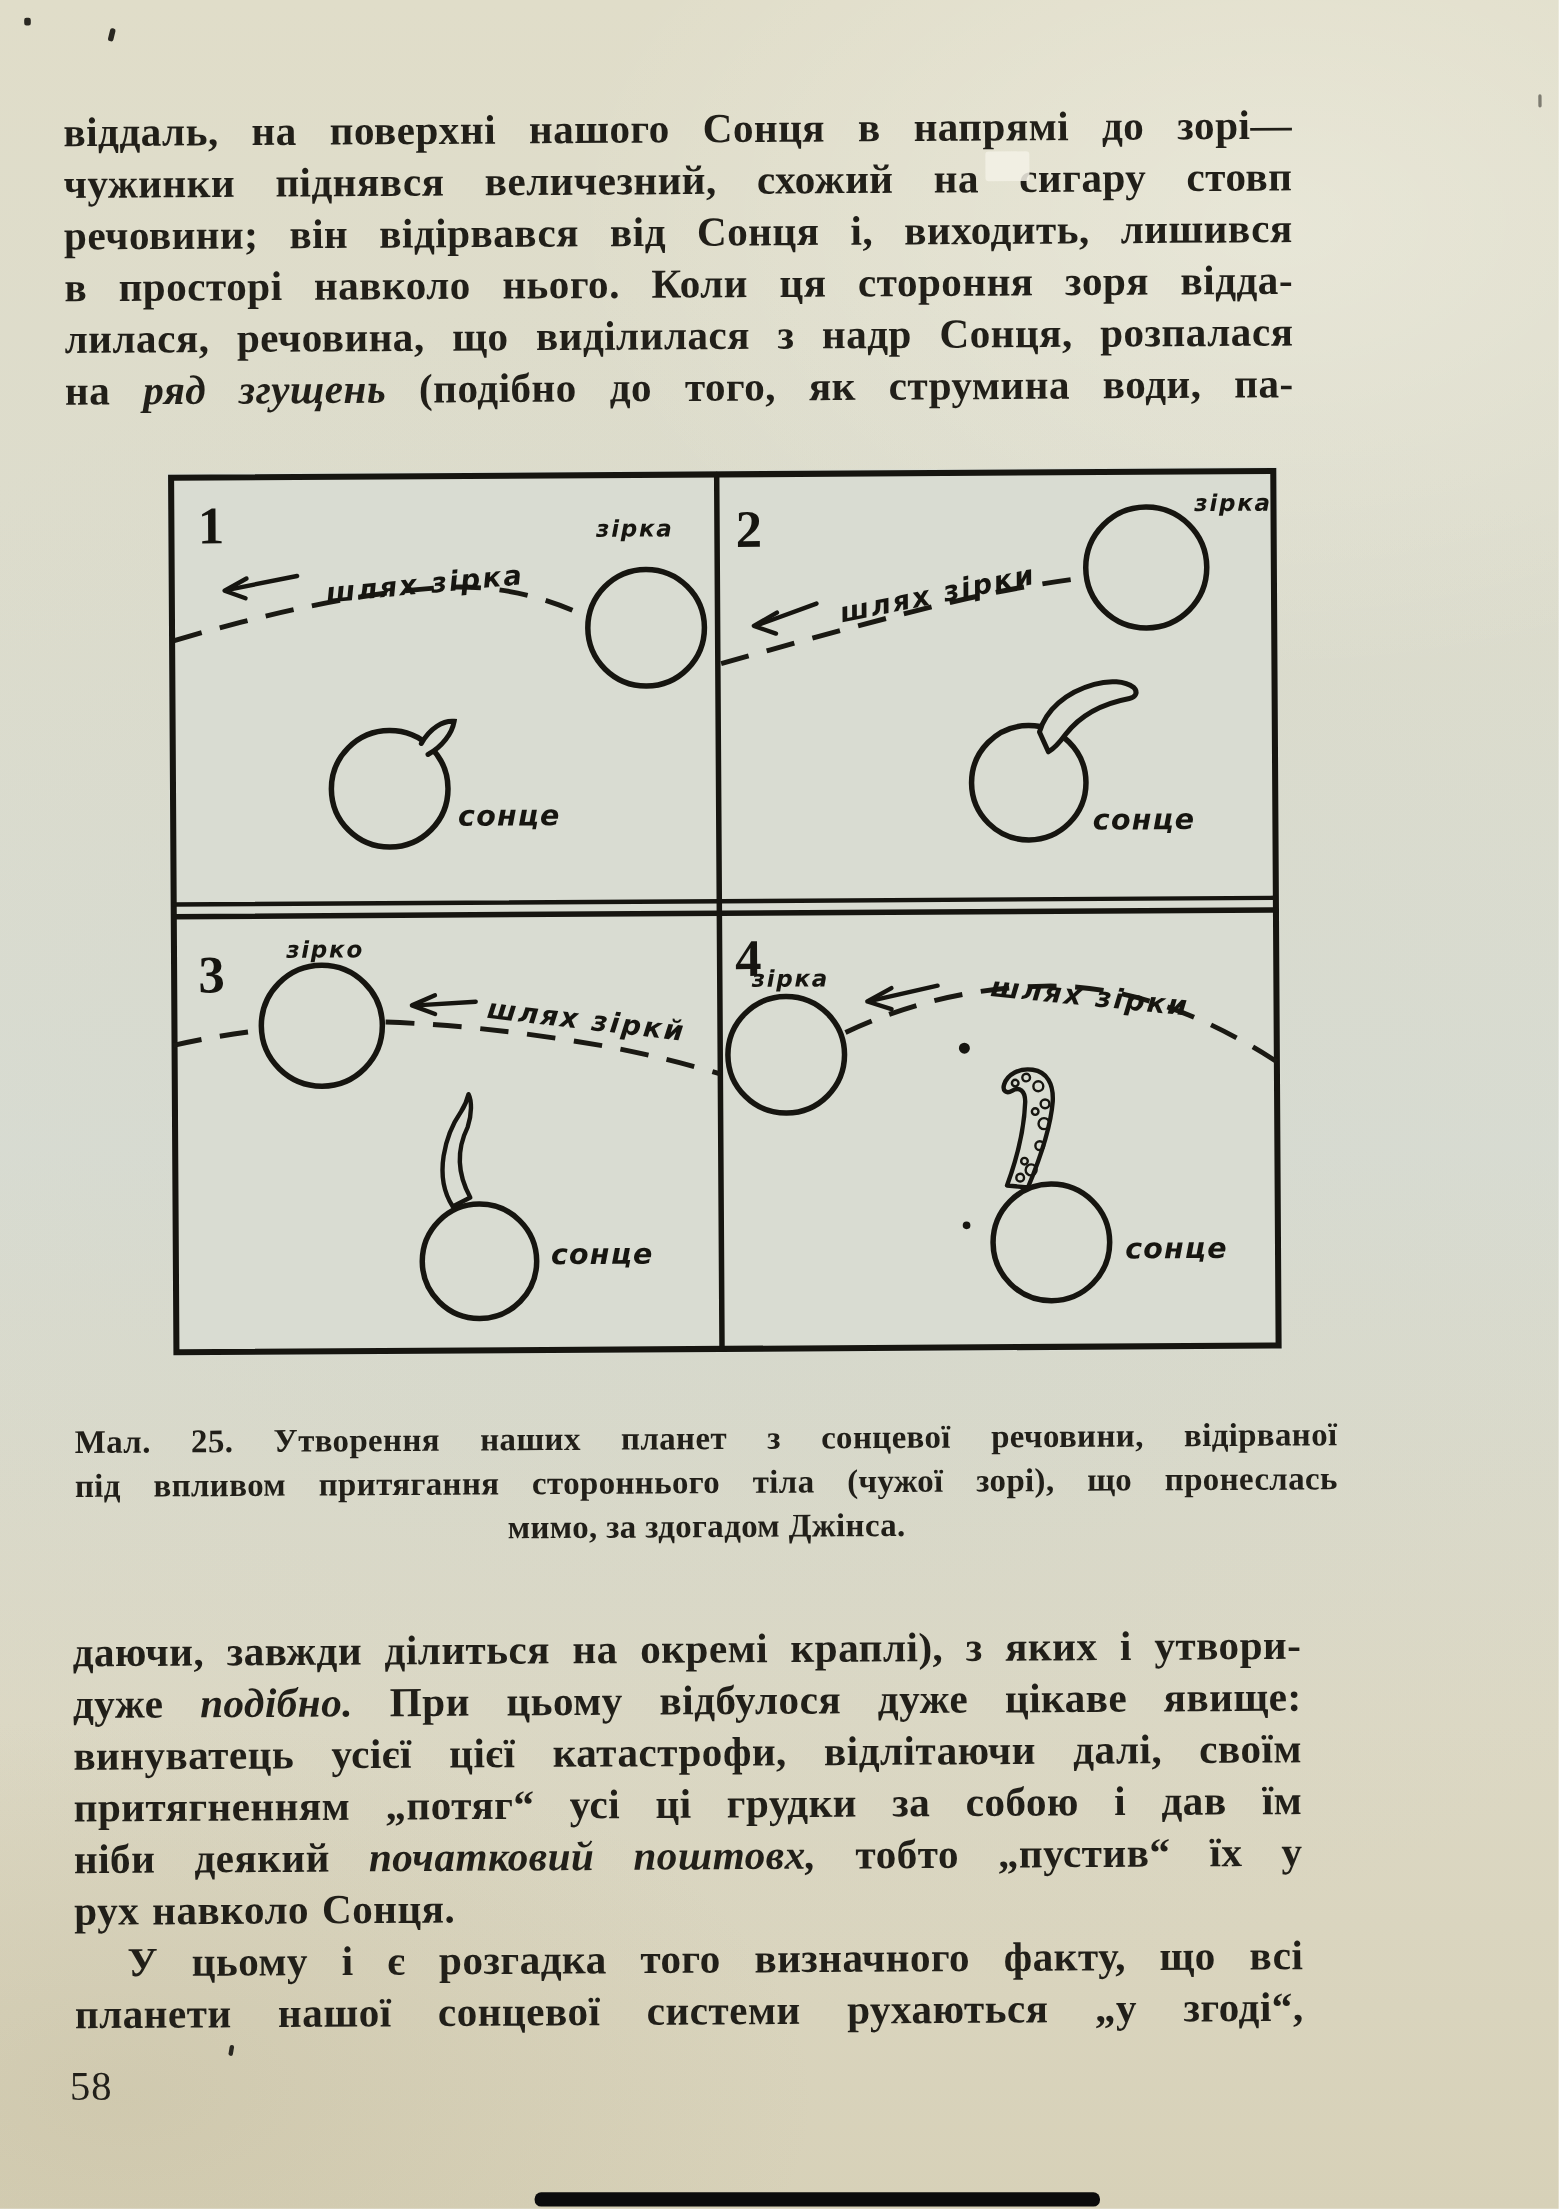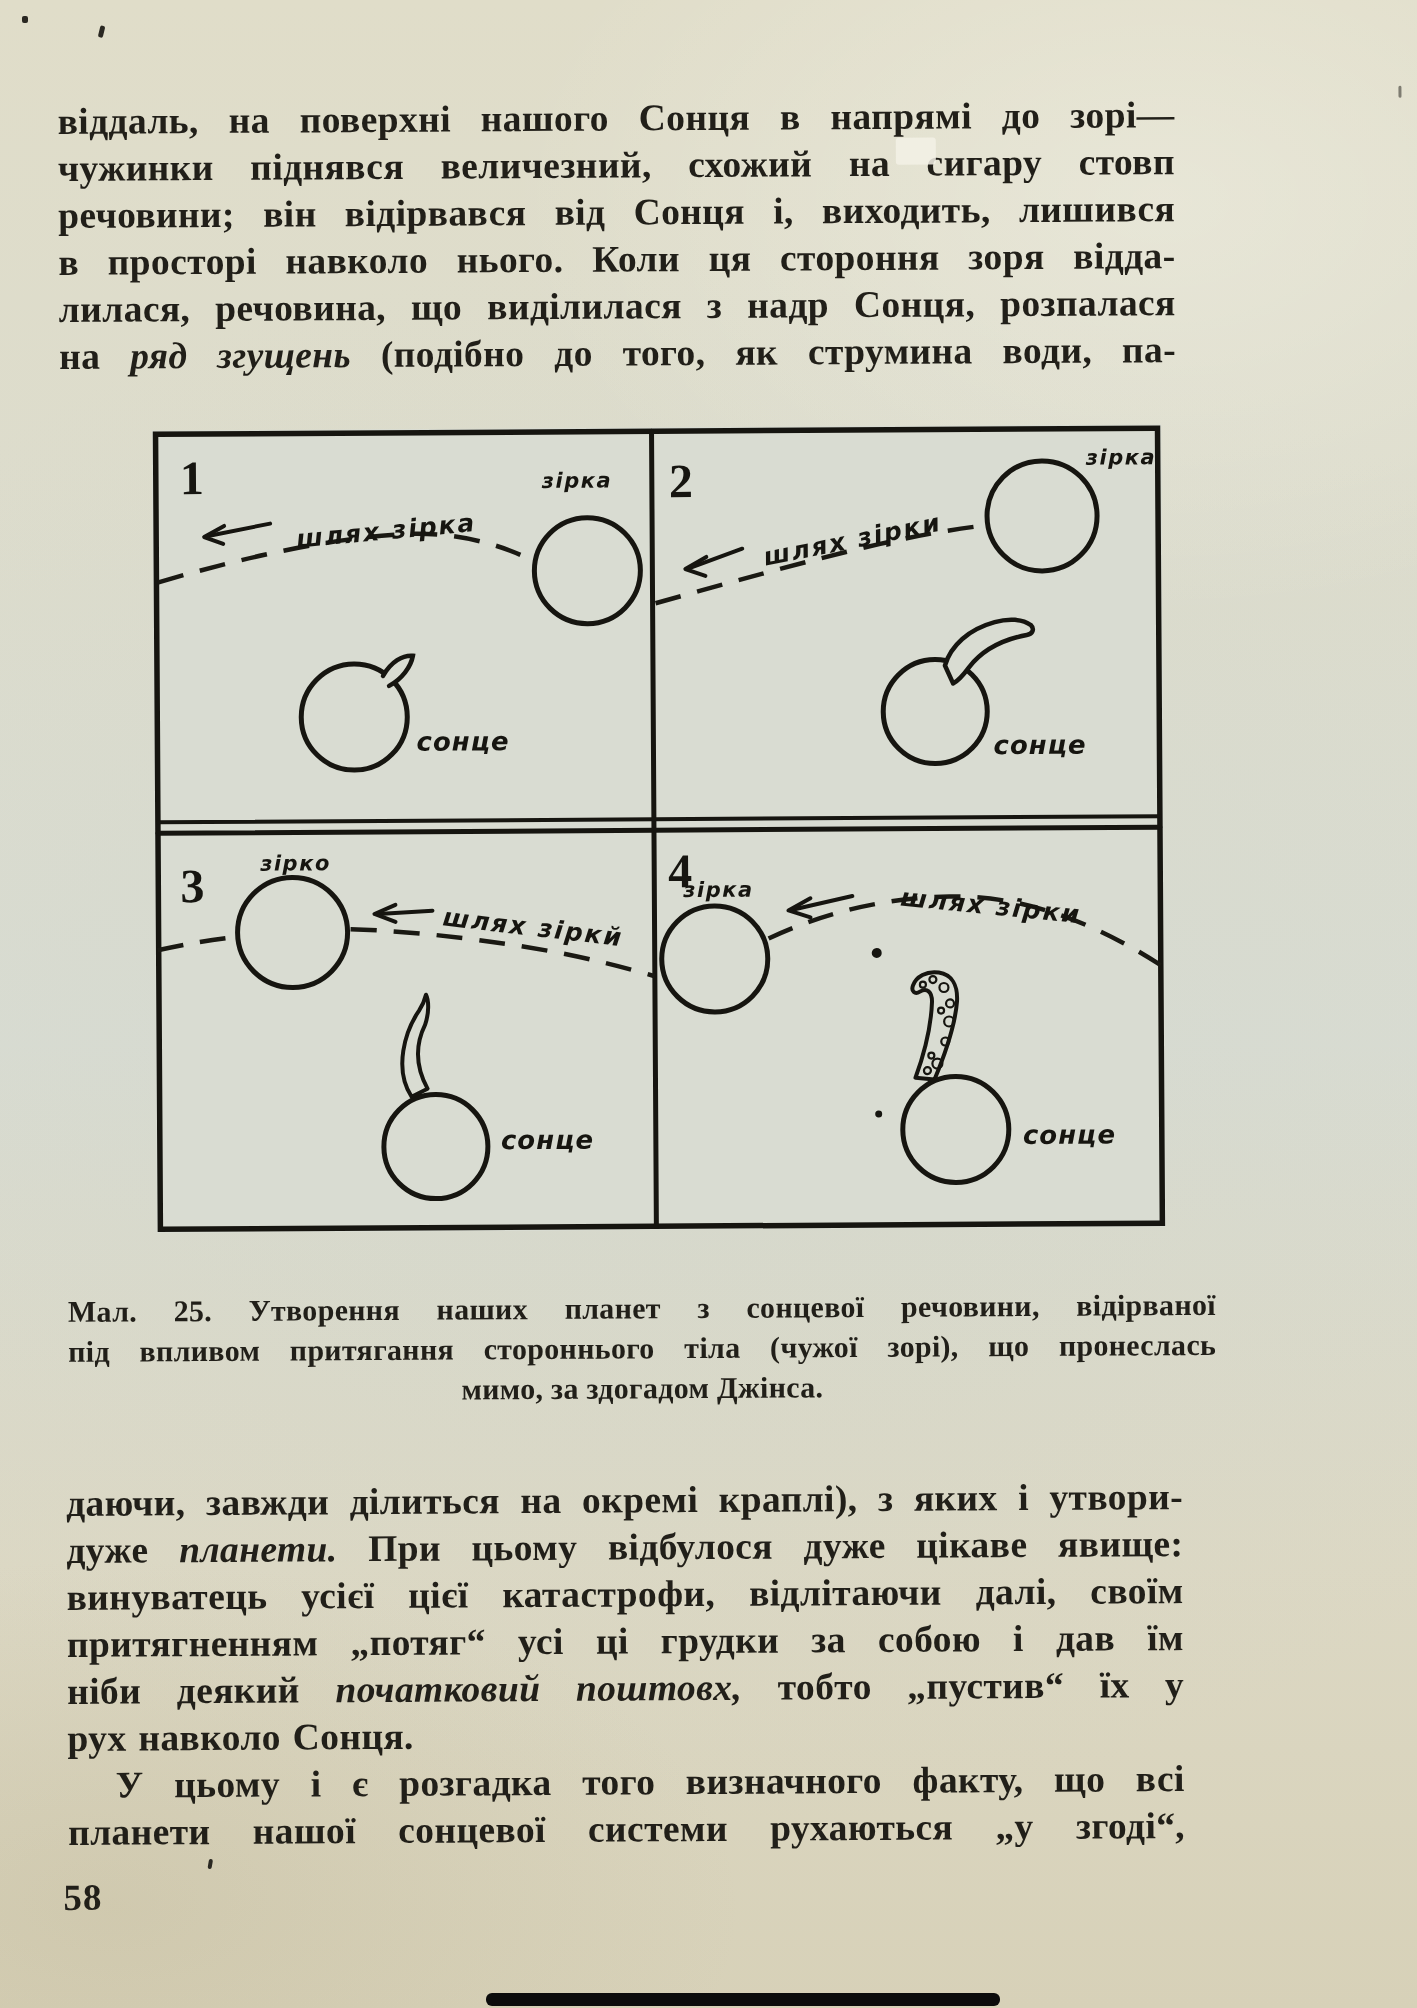--- a/index.html
+++ b/index.html
@@ -18,21 +18,21 @@
   .bl{text-align:justify;text-align-last:justify;white-space:normal;}
   .bl.lastline{text-align-last:left;}
   .bl.indent{padding-left:48px;box-sizing:border-box;}
   .bl i{font-style:italic;}
   #para-top{left:63px;top:94px;width:1117px;}
   #para-bottom{left:63px;top:1476px;width:1117px;}
   #caption{position:absolute;left:66px;top:1288px;width:1148px;font-size:30px;font-weight:700;line-height:40px;letter-spacing:.3px;}
   #caption .cl{text-align:justify;text-align-last:justify;}
   #caption .cl.center{text-align:center;text-align-last:center;}
   #fig{position:absolute;left:155px;top:427px;width:1010px;height:803px;}
-  #page-num{position:absolute;left:58px;top:1872px;font-size:37px;font-weight:700;letter-spacing:1px;}
+  #page-num{position:absolute;left:58px;top:1872px;font-size:37px;font-weight:400;letter-spacing:1px;}
   .speck{position:absolute;background:#2a2822;border-radius:2px;}
   #bottom-bar{position:absolute;left:486px;top:1993px;width:514px;height:13px;background:#0c0c0c;border-radius:6px;}
   #paper-chip{position:absolute;left:901px;top:139px;width:40px;height:27px;background:rgba(243,241,230,.85);border-radius:3px;}
   
   .ink{stroke:#161510;fill:none;stroke-linecap:round;}
   .fill-paper{fill:#d9dcd2;}
   .dashed{stroke:#1a1913;stroke-width:4.5;fill:none;stroke-dasharray:26 17;stroke-linecap:butt;}
   .arrow{stroke:#161510;stroke-width:4;fill:none;stroke-linecap:round;stroke-linejoin:round;}
   text{fill:#161510;}
   .pnum{font-family:"Liberation Serif",serif;font-size:48px;font-weight:700;}
@@ -123,21 +123,21 @@
   </svg>
 
   <div id="caption">
     <div class="cl">Мал. 25. Утворення наших планет з сонцевої речовини, відірваної</div>
     <div class="cl">під впливом притягання стороннього тіла (чужої зорі), що пронеслась</div>
     <div class="cl center">мимо, за здогадом Джінса.</div>
   </div>
 
   <div id="para-bottom" class="para">
     <div class="bl"><span>даючи, завжди ділиться на окремі краплі), з яких і утвори-</span><i></i><span></span></div>
-    <div class="bl"><span>дуже </span><i>планети.</i><span> При цьому відбулося дуже цікаве явище:</span></div>
+    <div class="bl"><span>дуже </span><i>подібно.</i><span> При цьому відбулося дуже цікаве явище:</span></div>
     <div class="bl"><span>винуватець усієї цієї катастрофи, відлітаючи далі, своїм</span><i></i><span></span></div>
     <div class="bl"><span>притягненням „потяг“ усі ці грудки за собою і дав їм</span><i></i><span></span></div>
     <div class="bl"><span>ніби деякий </span><i>початковий поштовх,</i><span> тобто „пустив“ їх у</span></div>
     <div class="bl lastline"><span>рух навколо Сонця.</span><i></i><span></span></div>
     <div class="bl indent"><span>У цьому і є розгадка того визначного факту, що всі</span><i></i><span></span></div>
     <div class="bl"><span>планети нашої сонцевої системи рухаються „у згоді“,</span><i></i><span></span></div>
   </div>
 
   <div id="page-num">58</div>
 

